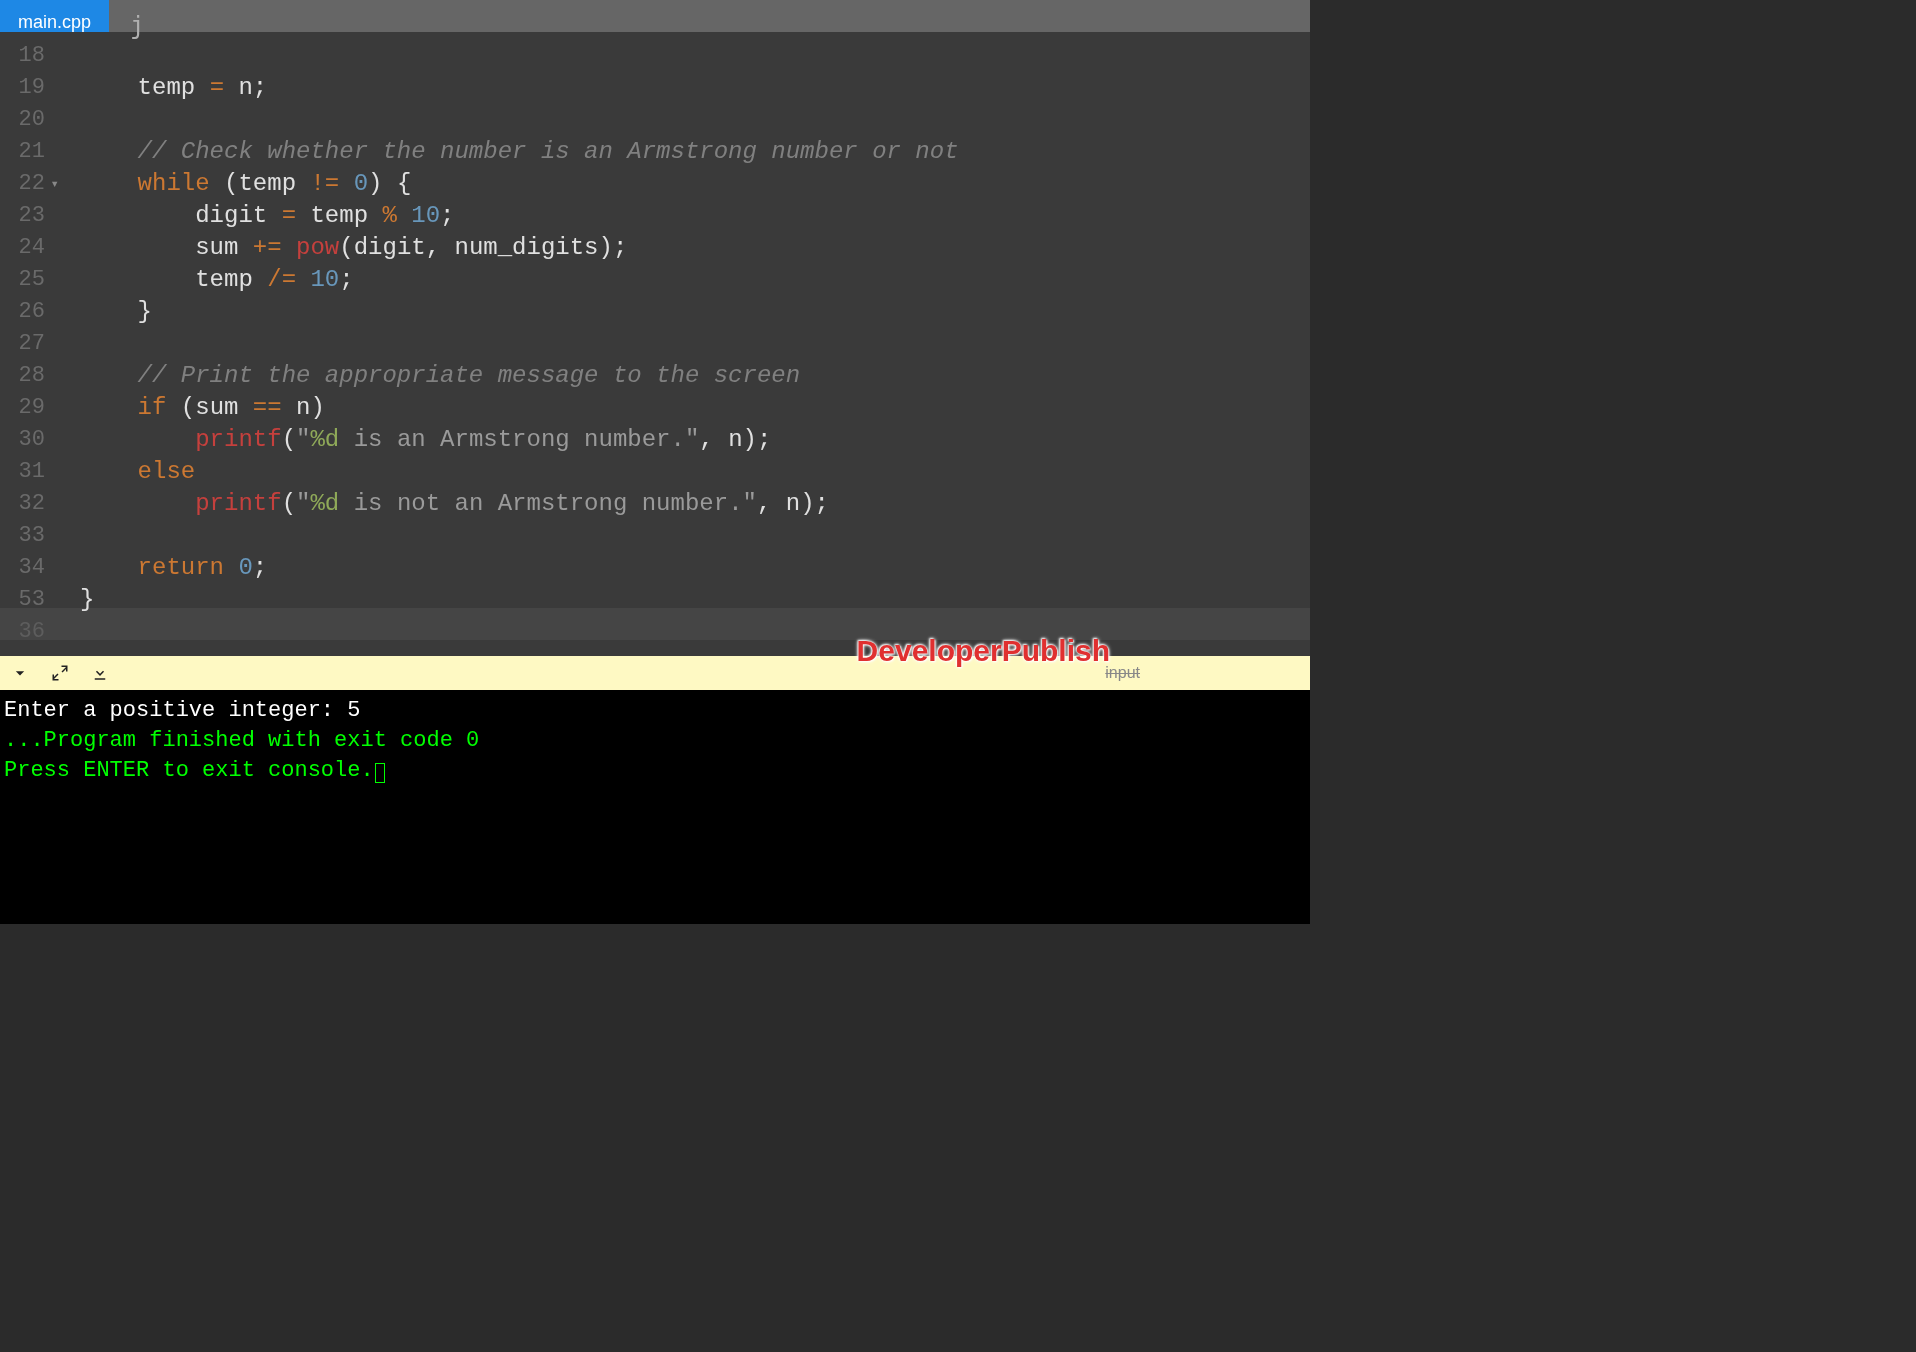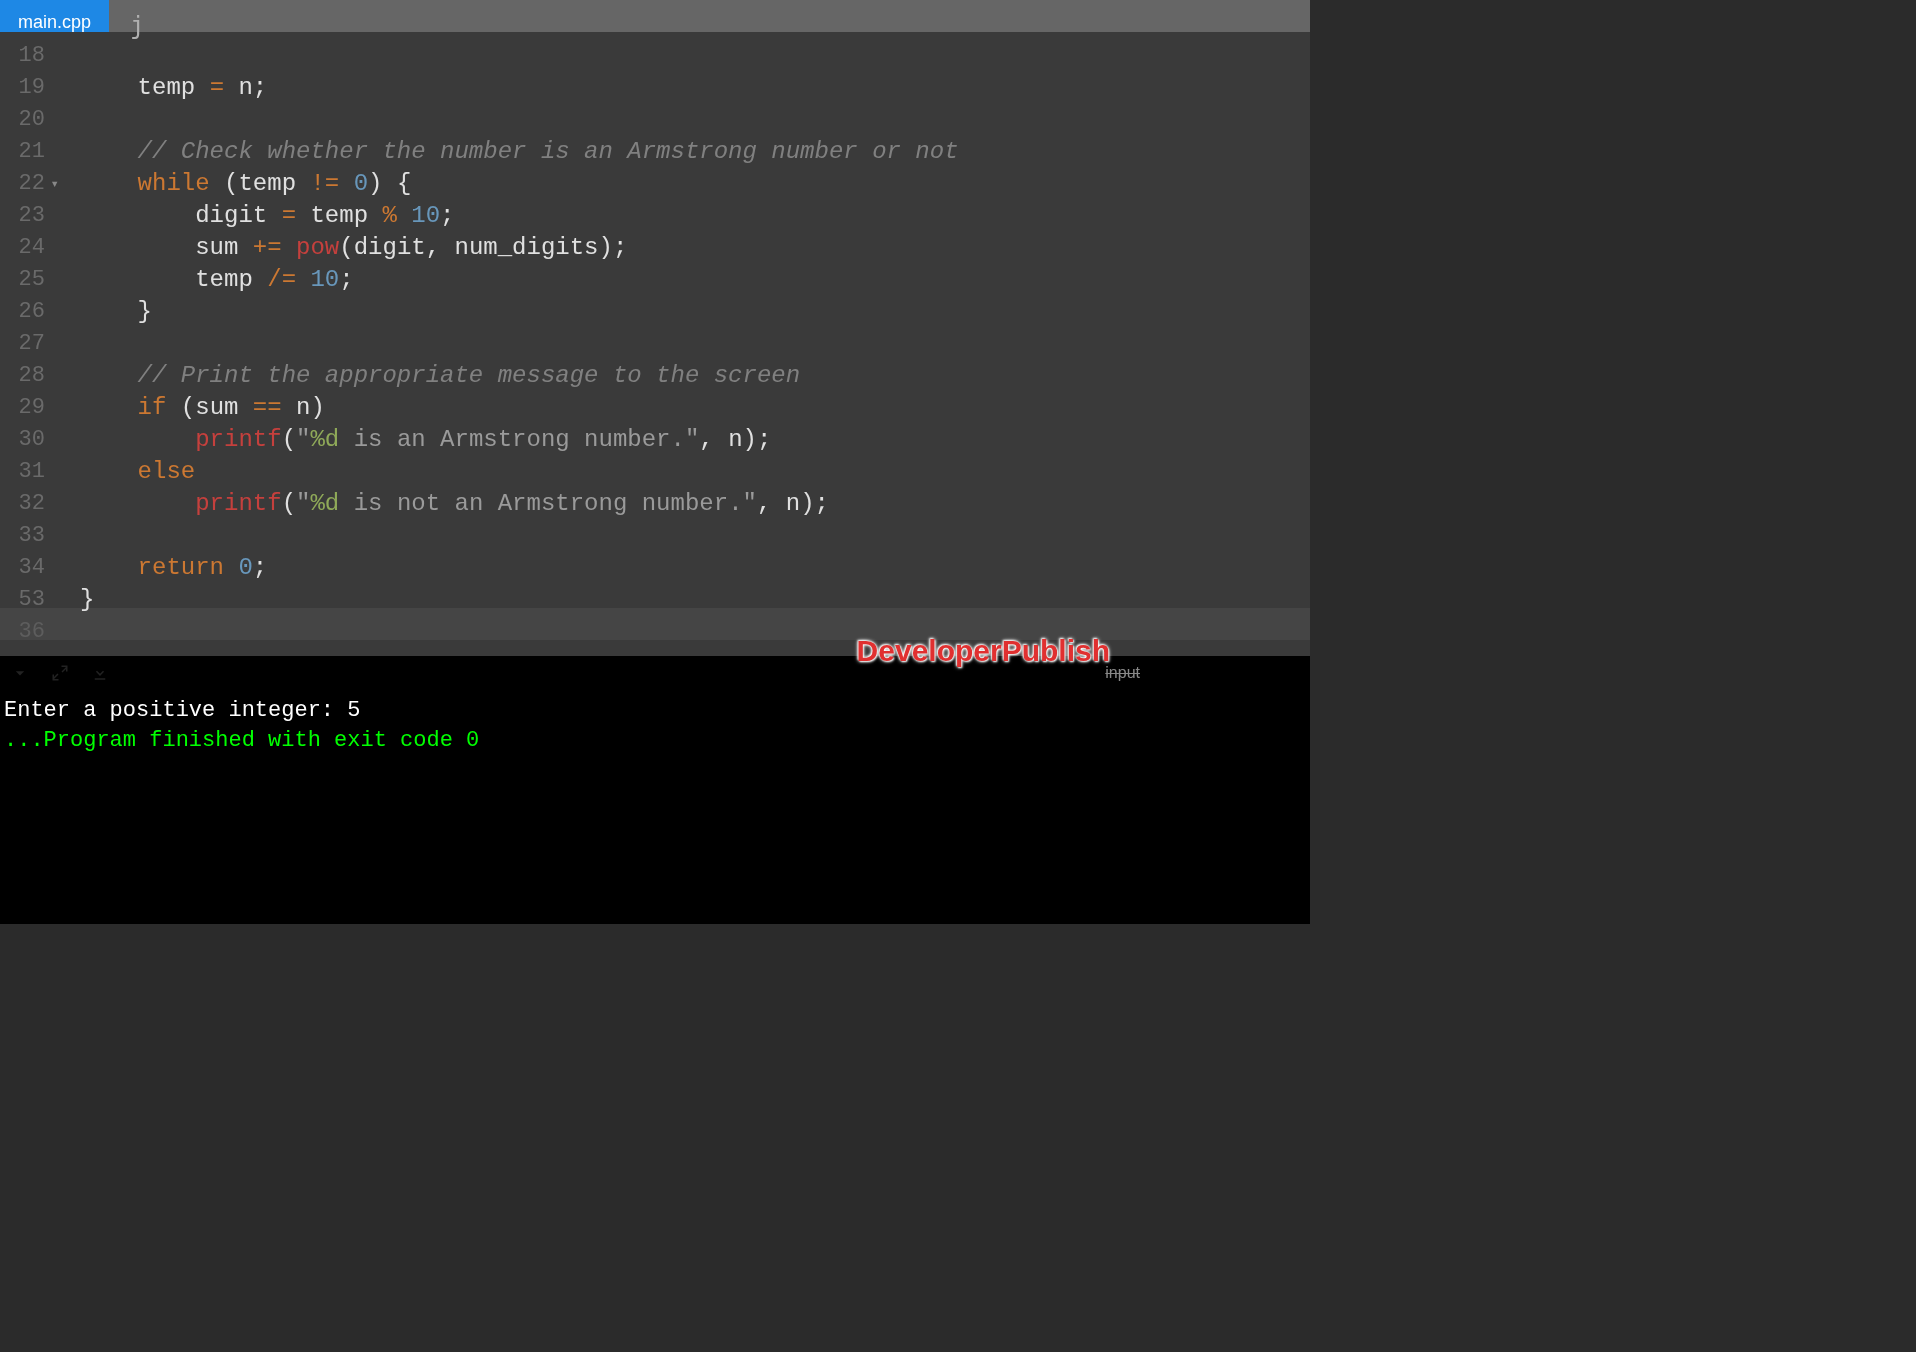--- a/index.html
+++ b/index.html
@@ -90,21 +90,21 @@
   .kw { color: #cc7832; }
   .fn { color: #c5403d; }
   .str { color: #9a9a9a; }
   .com { color: #808080; font-style: italic; }
   .num { color: #6897bb; }
   .op { color: #cc7832; }
   .id { color: #e0e0e0; }
   .fmt { color: #8fa959; }
 
   .toolbar {
-    background: #000000;
+    background: #fef9c3;
     height: 34px;
     display: flex;
     align-items: center;
     padding: 0 10px;
     gap: 20px;
     position: relative;
   }
   .toolbar .icon {
     width: 20px;
     height: 20px;
@@ -206,13 +206,14 @@
       </svg>
   </span>
   <div class="watermark">DeveloperPublish</div>
   <div class="watermark-input">input</div>
 </div>
 
 <div class="console" id="console">
     <div class="out-white">Enter a positive integer: 5</div>
     <div class="out-white"></div>
     <div class="out-green">...Program finished with exit code 0</div>
+    <div class="out-green">Press ENTER to exit console.<span class="cursor-box"></span></div>
   </div>
 
 </body></html>

